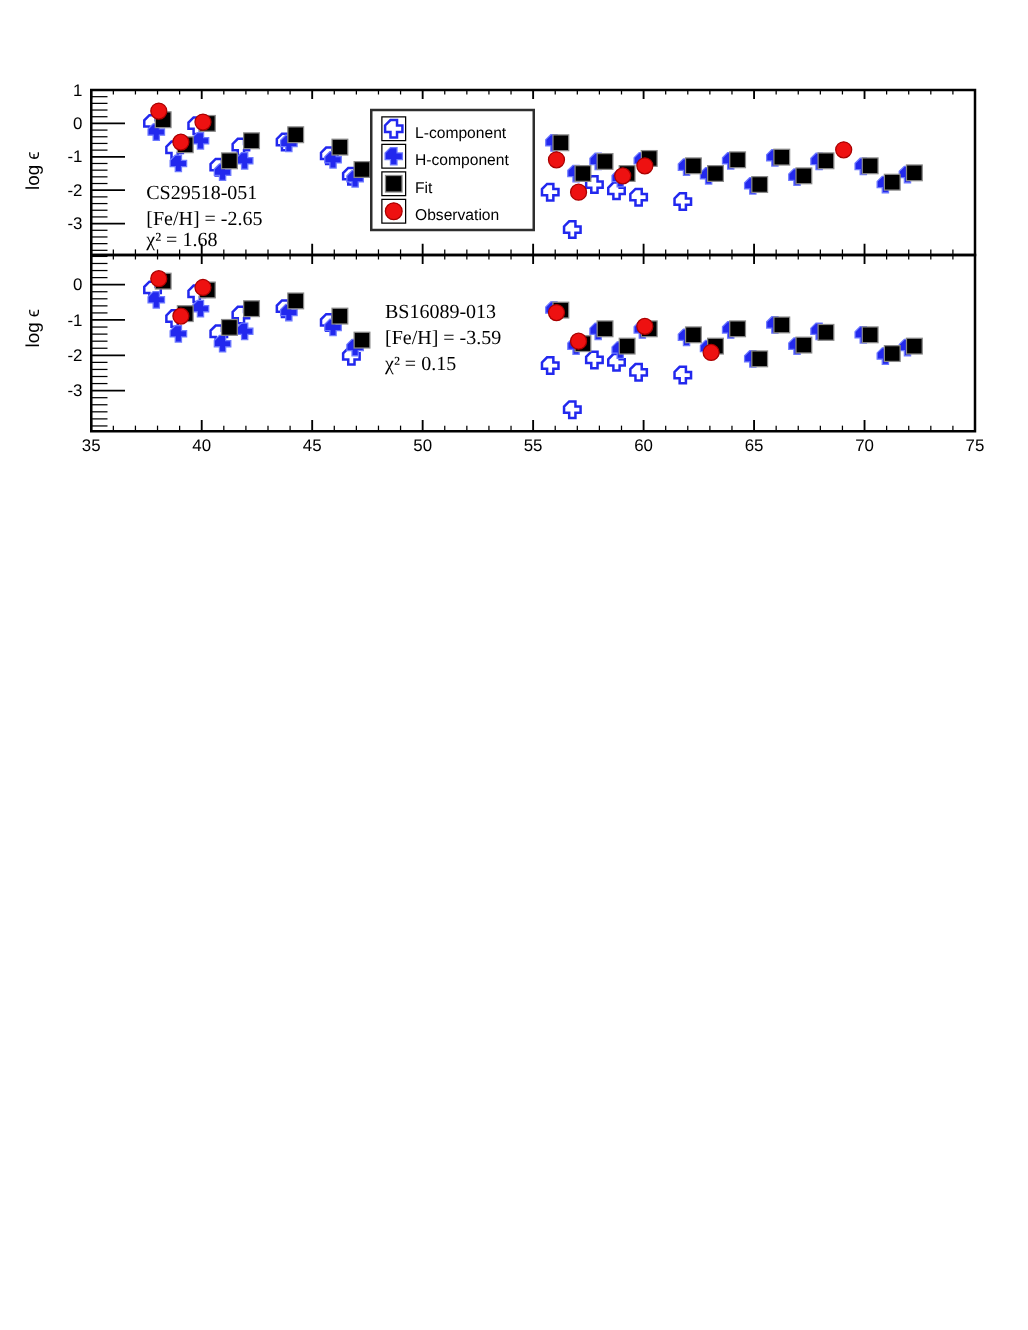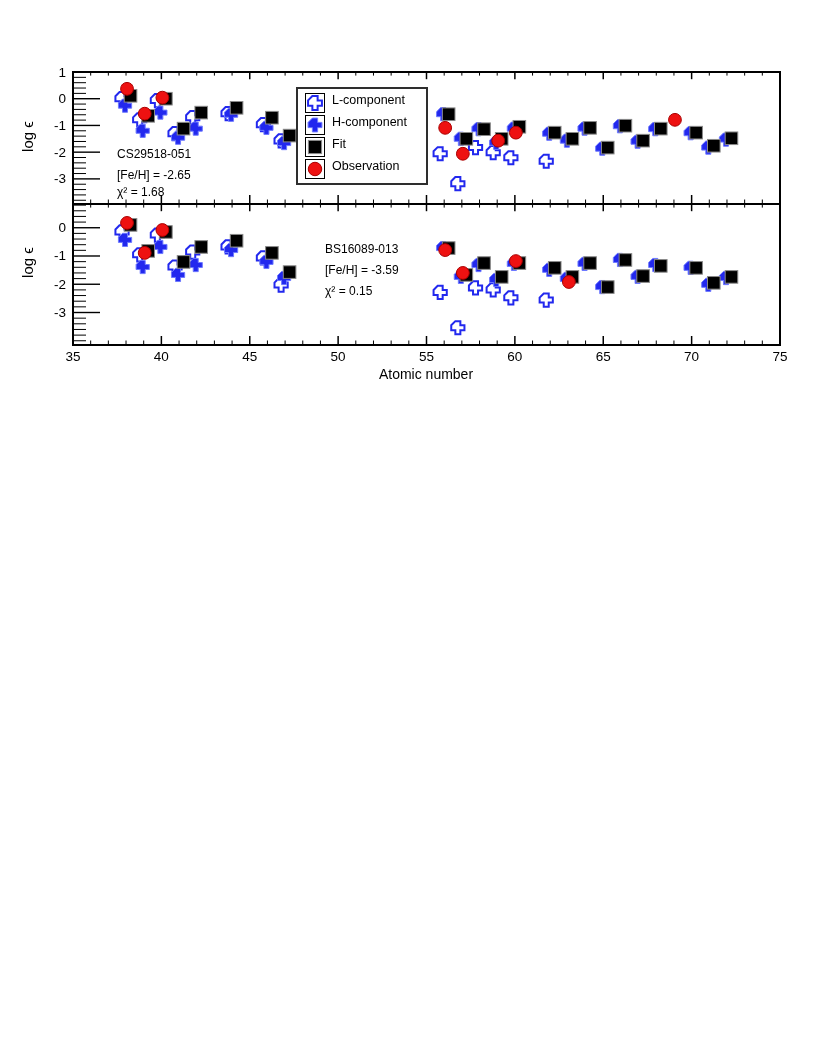--- a/index.html
+++ b/index.html
@@ -4,27 +4,27 @@
 <style>
   html,body{margin:0;padding:0;background:#fff;}
   .stage{position:relative;width:822px;height:1064px;background:#ffffff;overflow:hidden;
          font-family:"Liberation Sans", sans-serif;color:#000;}
   #plot{position:absolute;left:0;top:0;}
   .ylabel{position:absolute;width:120px;text-align:center;font-size:15px;
           transform:rotate(-90deg);white-space:nowrap;}
   #yl1{left:-33px;top:128px;}
   #yl2{left:-33px;top:254px;}
   .xlabel{position:absolute;left:280px;top:366px;width:292px;text-align:center;font-size:14px;}
-  .annot{position:absolute;font-size:12px;white-space:nowrap;line-height:15px;}
+  .annot{position:absolute;font-size:16px;white-space:nowrap;line-height:15px;font-family:Liberation Serif, serif;}
   .a1{left:117px;}
-  .a2{left:325px;}
+  .a2{left:308px;}
   .legend{position:absolute;left:296px;top:87px;width:132px;height:98px;box-sizing:border-box;
           border:2px solid #2e2e2e;background:#fff;display:flex;flex-direction:column;
           justify-content:space-around;padding:3px 2px 3px 7px;z-index:5;}
-  .legend-row{display:flex;align-items:flex-start;gap:7px;}
+  .legend-row{display:flex;align-items:flex-end;gap:7px;}
   .swatch{width:20px;height:20px;box-sizing:border-box;border:1px solid #000;background:#fff;
           display:flex;align-items:center;justify-content:center;}
   .legend-label{font-size:12.5px;}
 </style>
 </head>
 <body>
 
 <div class="stage">
   <svg id="plot" width="822" height="430" viewBox="0 0 822 430">
       <g>
@@ -401,21 +401,20 @@
       <text x="338.125" y="361" text-anchor="middle" font-size="13.5" font-family="&quot;Liberation Sans&quot;,sans-serif" fill="#000">50</text>
       <text x="426.5" y="361" text-anchor="middle" font-size="13.5" font-family="&quot;Liberation Sans&quot;,sans-serif" fill="#000">55</text>
       <text x="514.875" y="361" text-anchor="middle" font-size="13.5" font-family="&quot;Liberation Sans&quot;,sans-serif" fill="#000">60</text>
       <text x="603.25" y="361" text-anchor="middle" font-size="13.5" font-family="&quot;Liberation Sans&quot;,sans-serif" fill="#000">65</text>
       <text x="691.625" y="361" text-anchor="middle" font-size="13.5" font-family="&quot;Liberation Sans&quot;,sans-serif" fill="#000">70</text>
       <text x="780" y="361" text-anchor="middle" font-size="13.5" font-family="&quot;Liberation Sans&quot;,sans-serif" fill="#000">75</text>
     </svg>
 
   <div class="ylabel" id="yl1">log ϵ</div>
   <div class="ylabel" id="yl2">log ϵ</div>
-  <div class="xlabel">Atomic number</div>
 
   <div class="annot a1" style="top:147px">CS29518-051</div>
   <div class="annot a1" style="top:168px">[Fe/H] = -2.65</div>
   <div class="annot a1" style="top:185px">χ² = 1.68</div>
 
   <div class="annot a2" style="top:242px">BS16089-013</div>
   <div class="annot a2" style="top:263px">[Fe/H] = -3.59</div>
   <div class="annot a2" style="top:284px">χ² = 0.15</div>
 
   <div class="legend">

